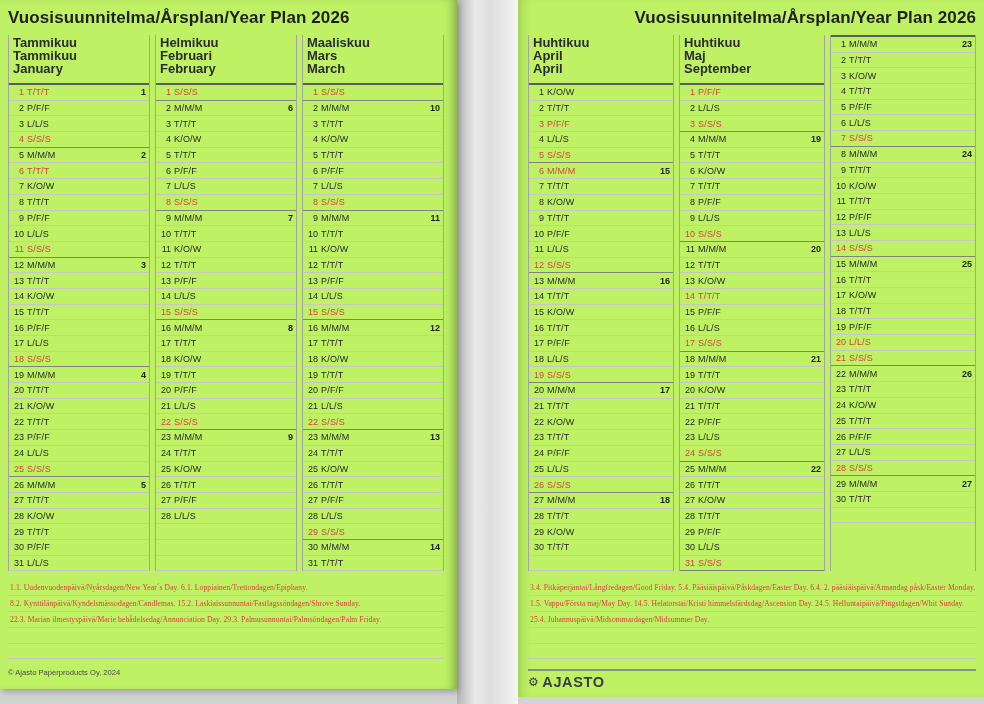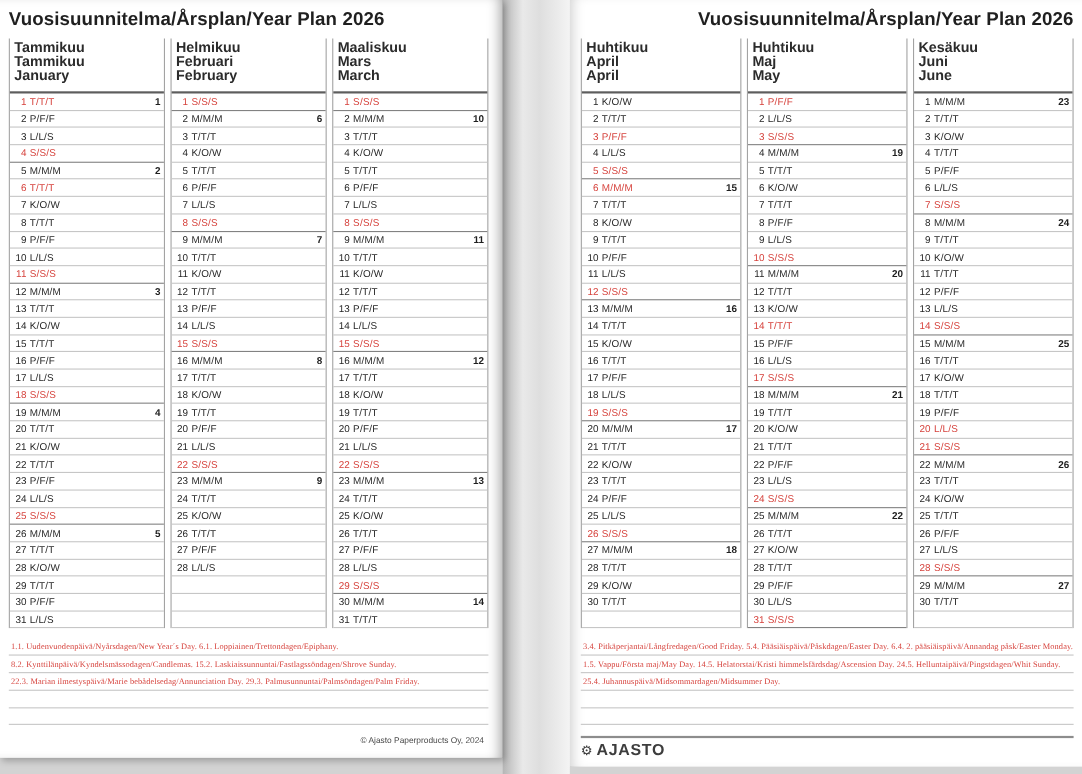--- a/index.html
+++ b/index.html
@@ -8,21 +8,21 @@
     font-family:"Liberation Sans","DejaVu Sans",sans-serif;
     background:#d3d3d3;
     position:relative;
     color:#262626;
   }
   .gutter {
     position:absolute; left:457px; top:0; width:61px; height:704px;
     background:linear-gradient(90deg,#b5b5b5 0%,#e9e9e9 30%,#dedede 55%,#f4f4f4 100%);
   }
   .page {
-    position:absolute; top:0; background:#ffffff;
+    position:absolute; top:0; background:#bef264;
   }
   .page-left {
     left:0; width:457px; height:689px;
     padding:7px 13px 0 8px;
     box-shadow: inset -9px 0 12px -7px rgba(0,0,0,0.38), 2px 3px 6px rgba(0,0,0,0.25);
   }
   .page-right {
     left:518px; width:466px; height:697px;
     padding:7px 8px 0 10px;
     box-shadow: inset 9px 0 12px -7px rgba(0,0,0,0.20);
@@ -47,21 +47,21 @@
   .row.red .num, .row.red .lt { color:#d6423c; }
   .wno { margin-left:auto; font-weight:bold; font-size:9px; color:#1f1f1f; }
   .fnotes { margin-top:9px;font-family:Liberation Serif, serif; }
   .fnrow {
     height:15.8px; display:flex; align-items:center;
     border-bottom:1px solid #c6c6c6;
     font-size:7.6px; color:#d6423c; padding-left:2px; letter-spacing:0.1px;
     white-space:nowrap; overflow:hidden;
   }
   .copyright {
-    margin-top:9px; text-align:right; font-size:7.6px; color:#4a4a4a; padding-right:4px;
+    margin-top:9px; font-size:7.6px; color:#4a4a4a; padding-right:4px;
   }
   .logoline { border-top:2px solid #8d8d8d; margin-top:10px; }
   .logo {
     display:flex; align-items:center; gap:3px; margin-top:3px;
     font-weight:bold; font-size:14.5px; color:#3d3d3d; letter-spacing:0.6px;
   }
   .gear { font-size:12px; line-height:12px; color:#3d3d3d; font-weight:normal; }
 </style>
 </head>
 <body>
@@ -620,21 +620,21 @@
             <span class="num">30</span>
             <span class="lt">T/T/T</span>
           </div>
           <div class="row"></div>
         </div>
       </div>
       <div class="month">
         <div class="mhead">
           <div>Huhtikuu</div>
           <div>Maj</div>
-          <div>May</div>
+          <div>September</div>
         </div>
         <div class="rows">
           <div class="row red">
             <span class="num">1</span>
             <span class="lt">P/F/F</span>
           </div>
           <div class="row">
             <span class="num">2</span>
             <span class="lt">L/L/S</span>
           </div>
@@ -754,25 +754,20 @@
             <span class="num">30</span>
             <span class="lt">L/L/S</span>
           </div>
           <div class="row red wk">
             <span class="num">31</span>
             <span class="lt">S/S/S</span>
           </div>
         </div>
       </div>
       <div class="month">
-        <div class="mhead">
-          <div>Kesäkuu</div>
-          <div>Juni</div>
-          <div>June</div>
-        </div>
         <div class="rows">
           <div class="row">
             <span class="num">1</span>
             <span class="lt">M/M/M</span>
             <span class="wno">23</span>
           </div>
           <div class="row">
             <span class="num">2</span>
             <span class="lt">T/T/T</span>
           </div>

